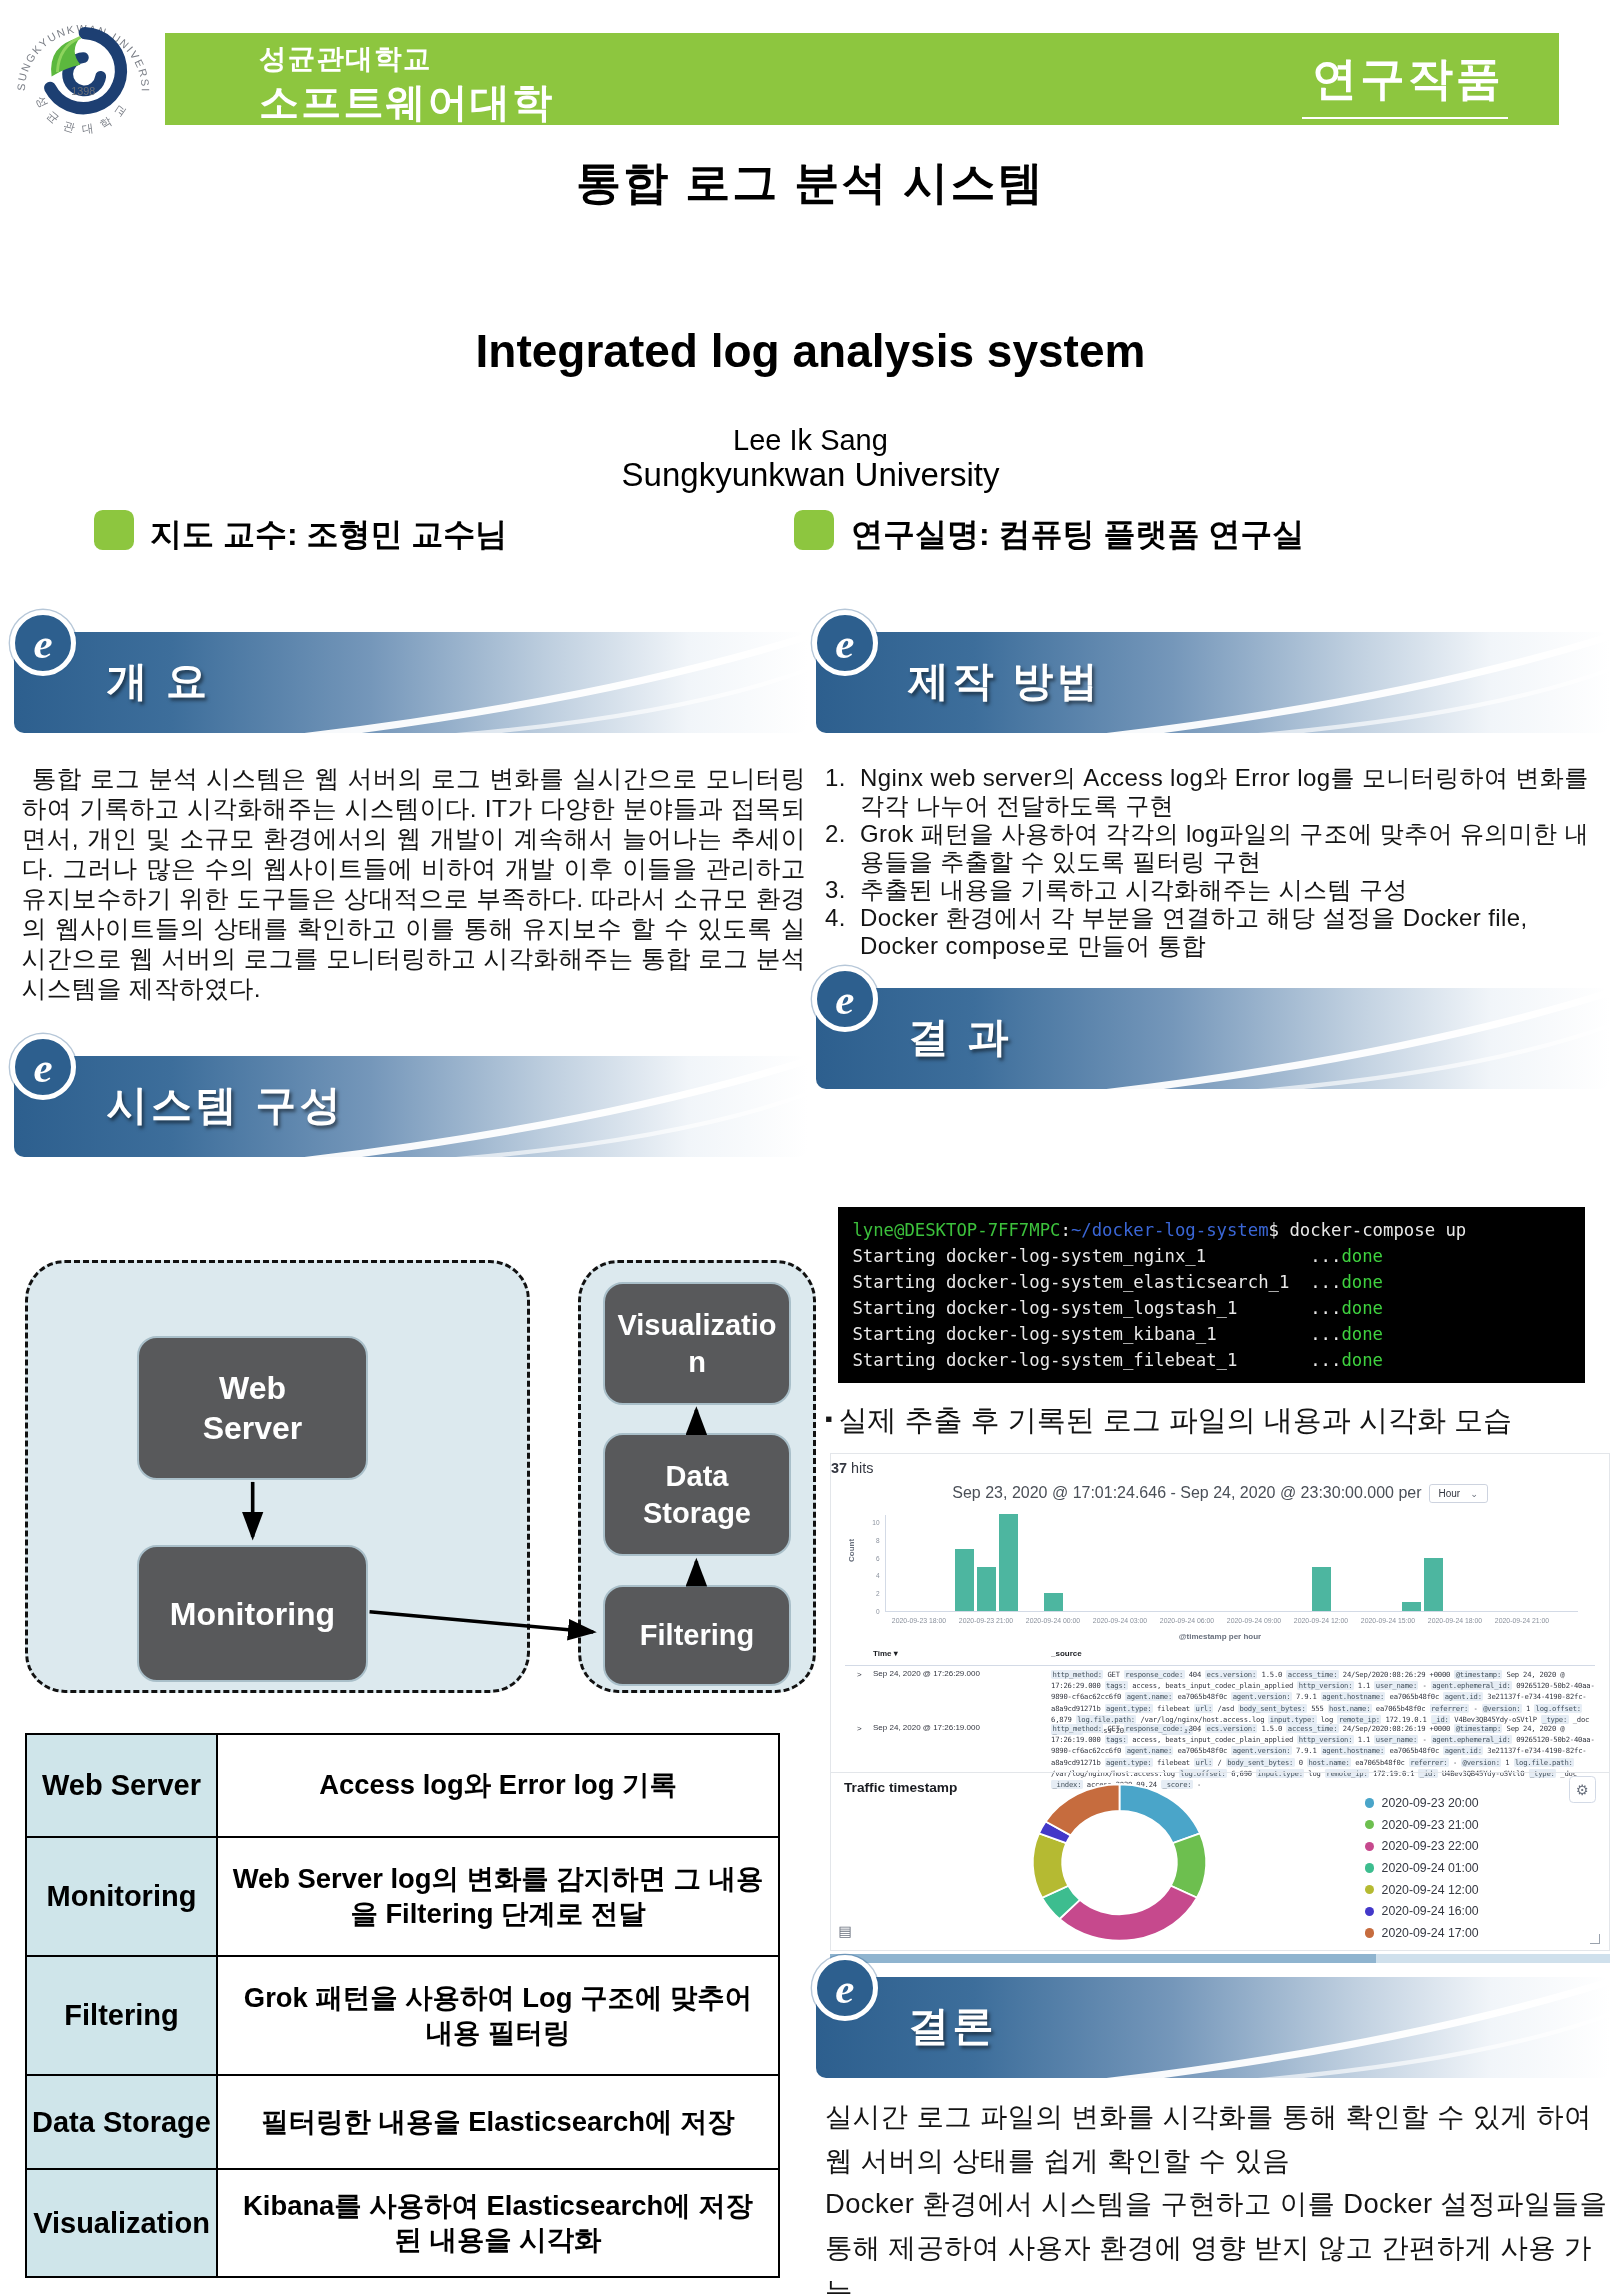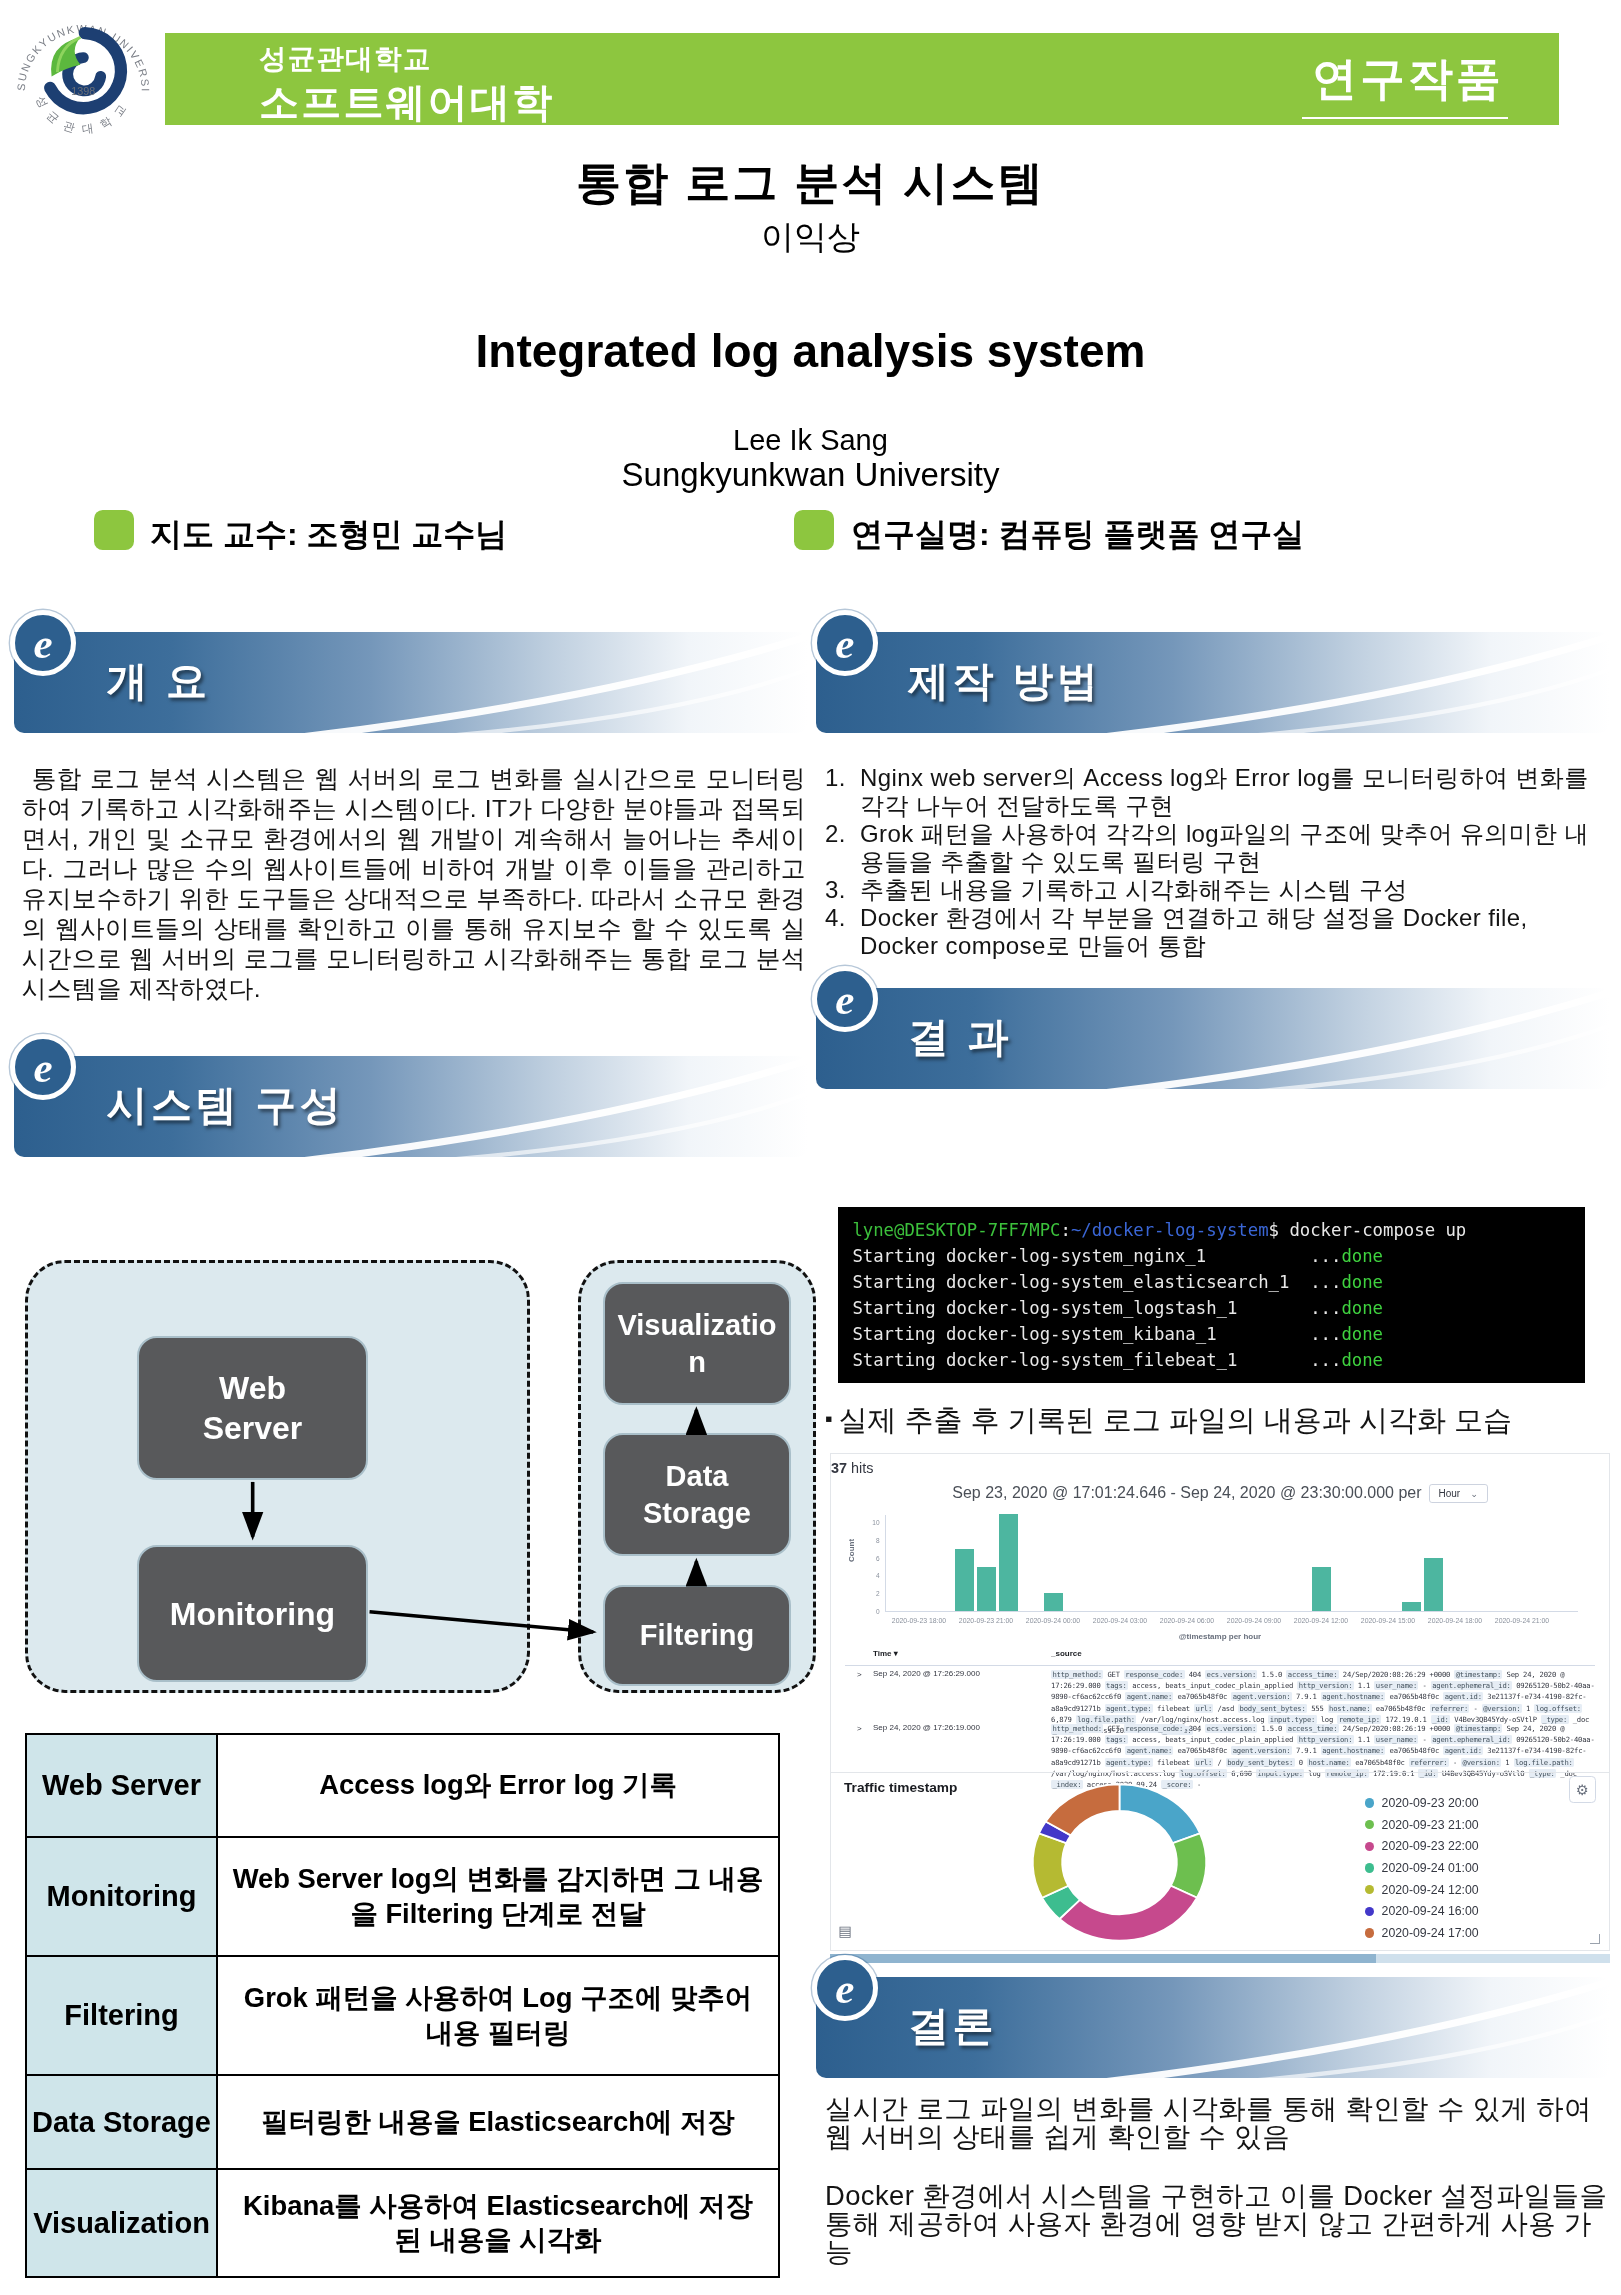--- a/index.html
+++ b/index.html
@@ -106,21 +106,21 @@
   .kb-donut { position:absolute; left:184px; top:319px; }
   .kb-legend { position:absolute; left:534px; top:338px; }
   .kb-leg-row { display:flex; align-items:center; gap:7.2px; height:21.7px; }
   .kb-leg-dot { width:9.4px; height:9.4px; border-radius:50%; flex:none; }
   .kb-leg-label { font-size:12.3px; color:#343741; }
   .kb-listicon { position:absolute; left:7.2px; top:469px; font-size:14.4px; color:#69707d; }
   .kb-corner { position:absolute; right:8.7px; bottom:5.8px; width:10px; height:10px; border-right:1.4px solid #9aa2ad; border-bottom:1.4px solid #9aa2ad; }
   .kb-scrollbar { position:absolute; left:830px; top:1954px; width:780px; height:9.4px; background:#cfe0ec; }
   .kb-scroll-thumb { position:absolute; left:0; top:0; height:9.4px; width:70%; background:#8fb4cf; }
 
-  .conc-p { position:absolute; left:825px; width:786px; font-size:27.4px; line-height:28px; color:#141414; letter-spacing:0.4px; }
+  .conc-p { position:absolute; left:825px; width:786px; font-size:27.4px; line-height:44px; color:#141414; letter-spacing:0.4px; }
 </style>
 </head>
 <body>
 
 <div class="page">
 
   <svg style="position:absolute;left:8.7px;top:3.6px;" width="148" height="134" viewBox="0 0 205 185">
     <defs>
       <path id="ring-top" d="M 22,120 A 81,81 0 1 1 184,120"></path>
       <path id="ring-bottom" d="M 38,130 A 68,68 0 0 0 168,130"></path>
@@ -141,21 +141,20 @@
     </g>
   </svg>
 
   <div class="org-banner">
     <div class="l1">성균관대학교</div>
     <div class="l2">소프트웨어대학</div>
     <div class="org-badge">연구작품</div>
   </div>
 
   <div class="tline t-ko">통합 로그 분석 시스템</div>
-  <div class="tline t-a-ko">이익상</div>
   <div class="tline t-en">Integrated log analysis system</div>
   <div class="tline t-a-en">Lee Ik Sang</div>
   <div class="tline t-f-en">Sungkyunkwan University</div>
 
   <div class="green-sq" style="left:94px;top:510px;"></div>
   <div class="info-txt" style="left:150px;top:513px;">지도 교수:  조형민 교수님</div>
   <div class="green-sq" style="left:794px;top:510px;"></div>
   <div class="info-txt" style="left:851px;top:513px;">연구실명: 컴퓨팅 플랫폼 연구실</div>
 
   <div class="sec-banner" style="left:14.4px;top:632px;width:794px;">

